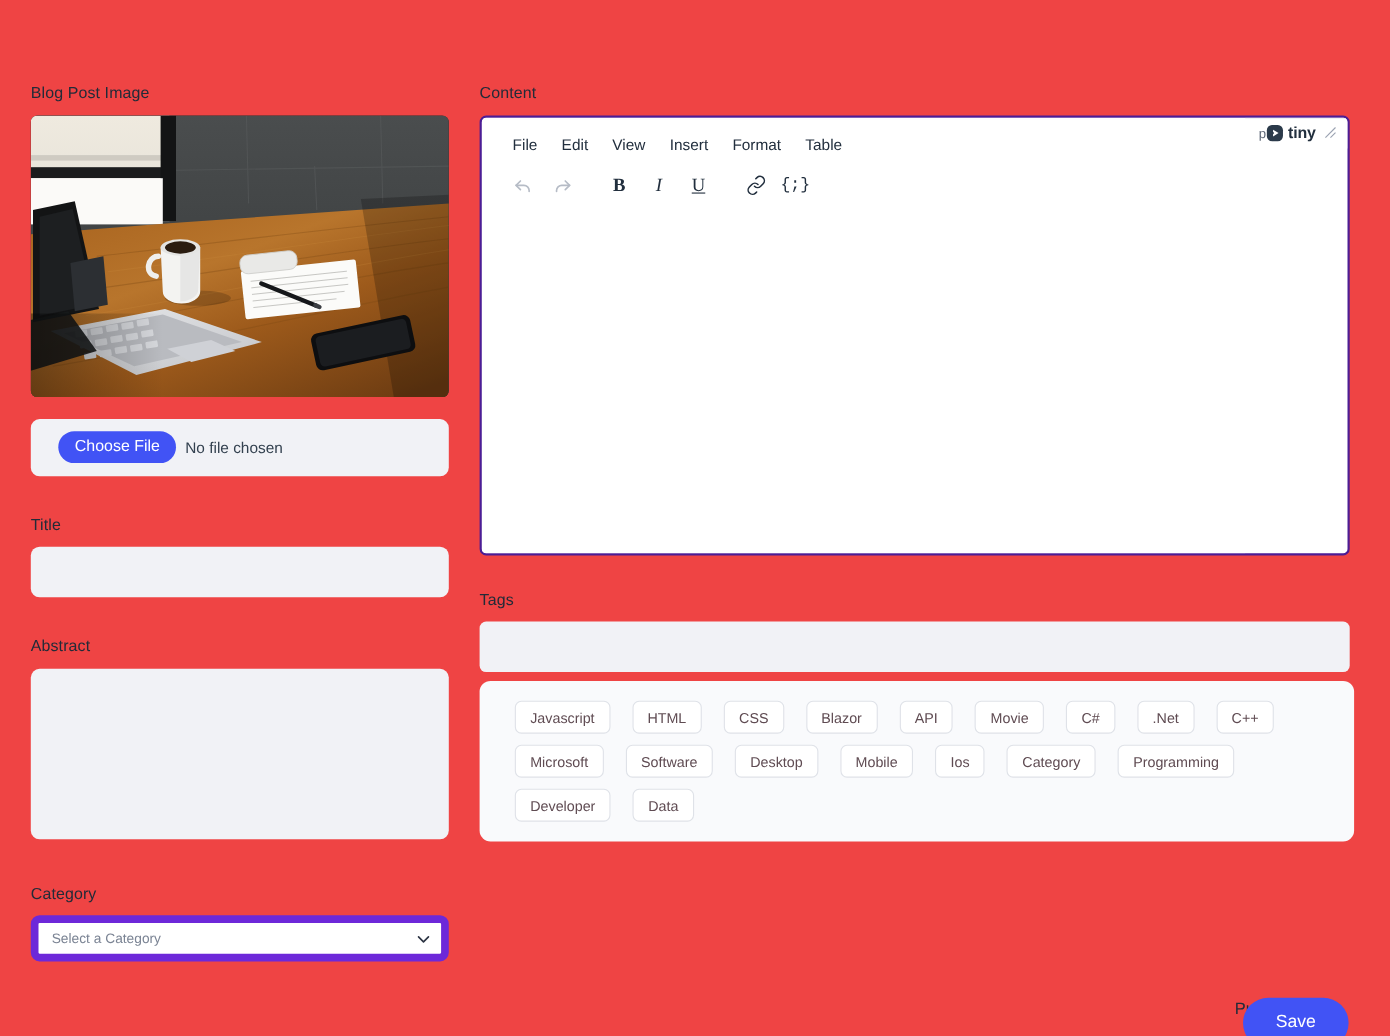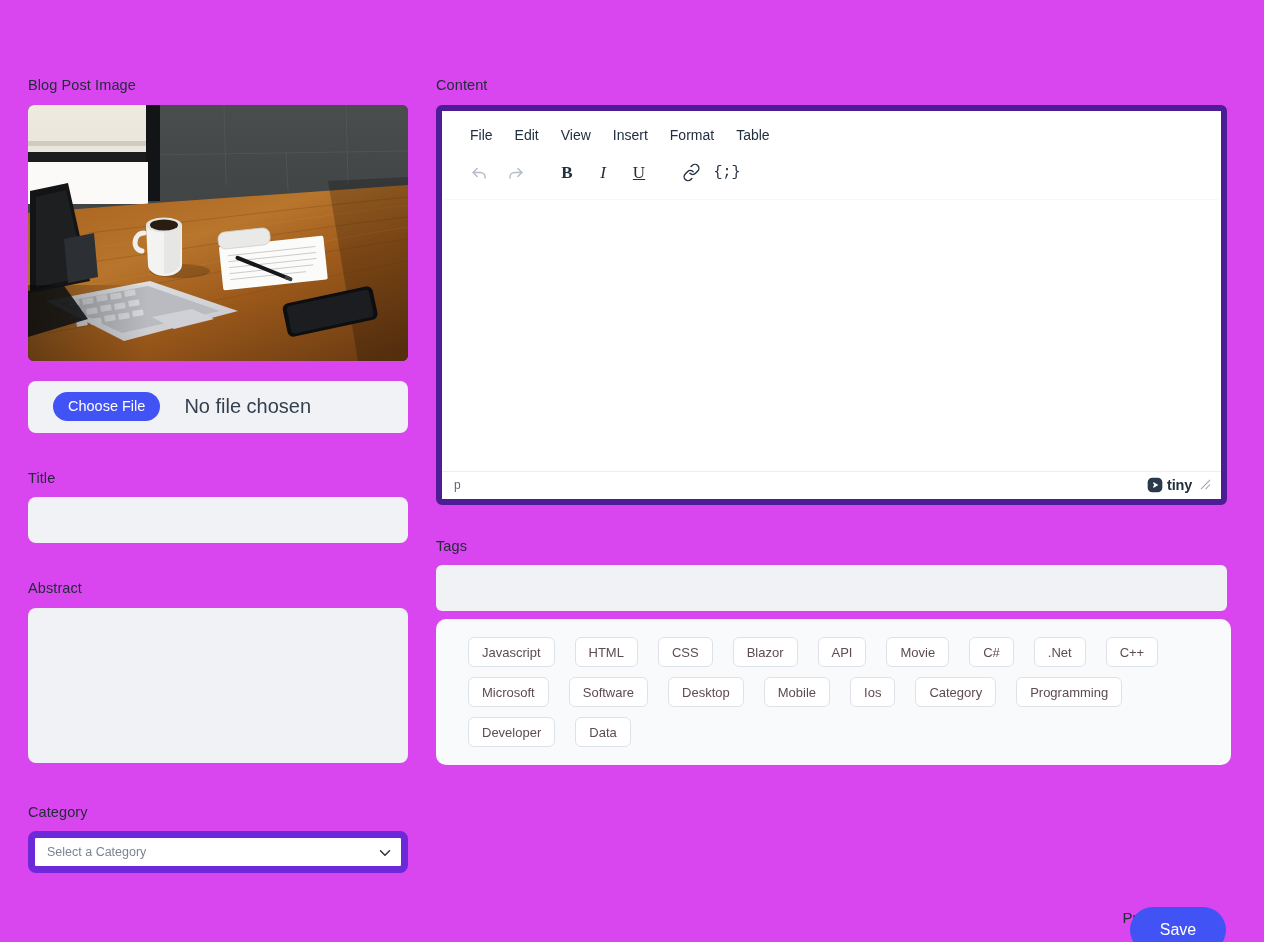--- a/index.html
+++ b/index.html
@@ -9,21 +9,21 @@
     width: 1264px; height: 942px;
     background: #ffffff;
     font-family: "Liberation Sans", sans-serif;
     color: #1f2d3d;
     overflow: hidden;
   }
   .page {
     position: relative;
     width: 1264px;
     height: 942px;
-    background: #d946ef;
+    background: #ef4444;
   }
 
   
   .field-label {
     font-size: 14.5px;
     color: #222b38;
     line-height: 1;
     letter-spacing: 0.1px;
   }
 
@@ -63,22 +63,22 @@
     border-radius: 20px;
     height: 29px;
     padding: 0 15px;
     font-size: 14.5px;
     font-family: "Liberation Sans", sans-serif;
     cursor: pointer;
     line-height: 1;
     white-space: nowrap;
   }
   .no-file-text {
-    margin-left: 24px;
-    font-size: 20px;
+    margin-left: 8px;
+    font-size: 14px;
     color: #33414f;
   }
 
   .spacer-label { margin-top: 38px; margin-bottom: 12px; }
 
   .text-input {
     width: 380px;
     height: 46px;
     background: #f1f2f6;
     border: none;
@@ -133,25 +133,25 @@
     position: absolute;
     left: 436px;
     top: 78px;
     width: 795px;
   }
 
   .editor-shell {
     margin-top: 12px;
     width: 791px;
     height: 400px;
-    border: 6px solid #4c1d95;
+    border: 2px solid #4c1d95;
     border-radius: 6px;
     background: #fff;
     display: flex;
-    flex-direction: column;
+    flex-direction: row;
     overflow: hidden;
   }
   .editor-head {
     background: #fff;
     box-shadow: 0 2px 2px -2px rgba(34,47,62,0.1);
     z-index: 2;
   }
   .menubar {
     display: flex;
     align-items: center;

